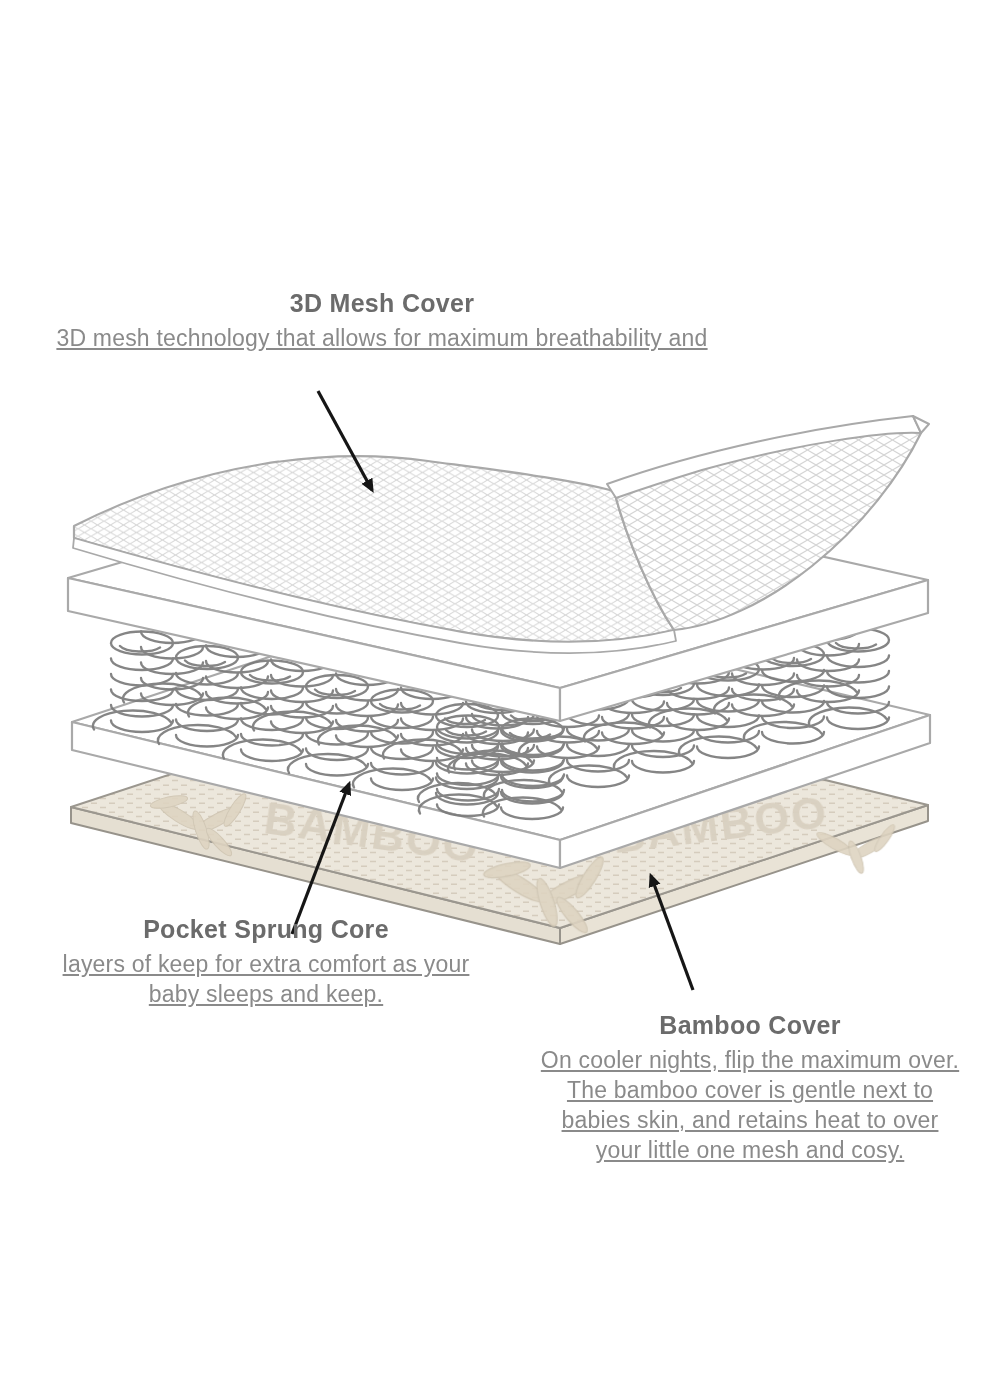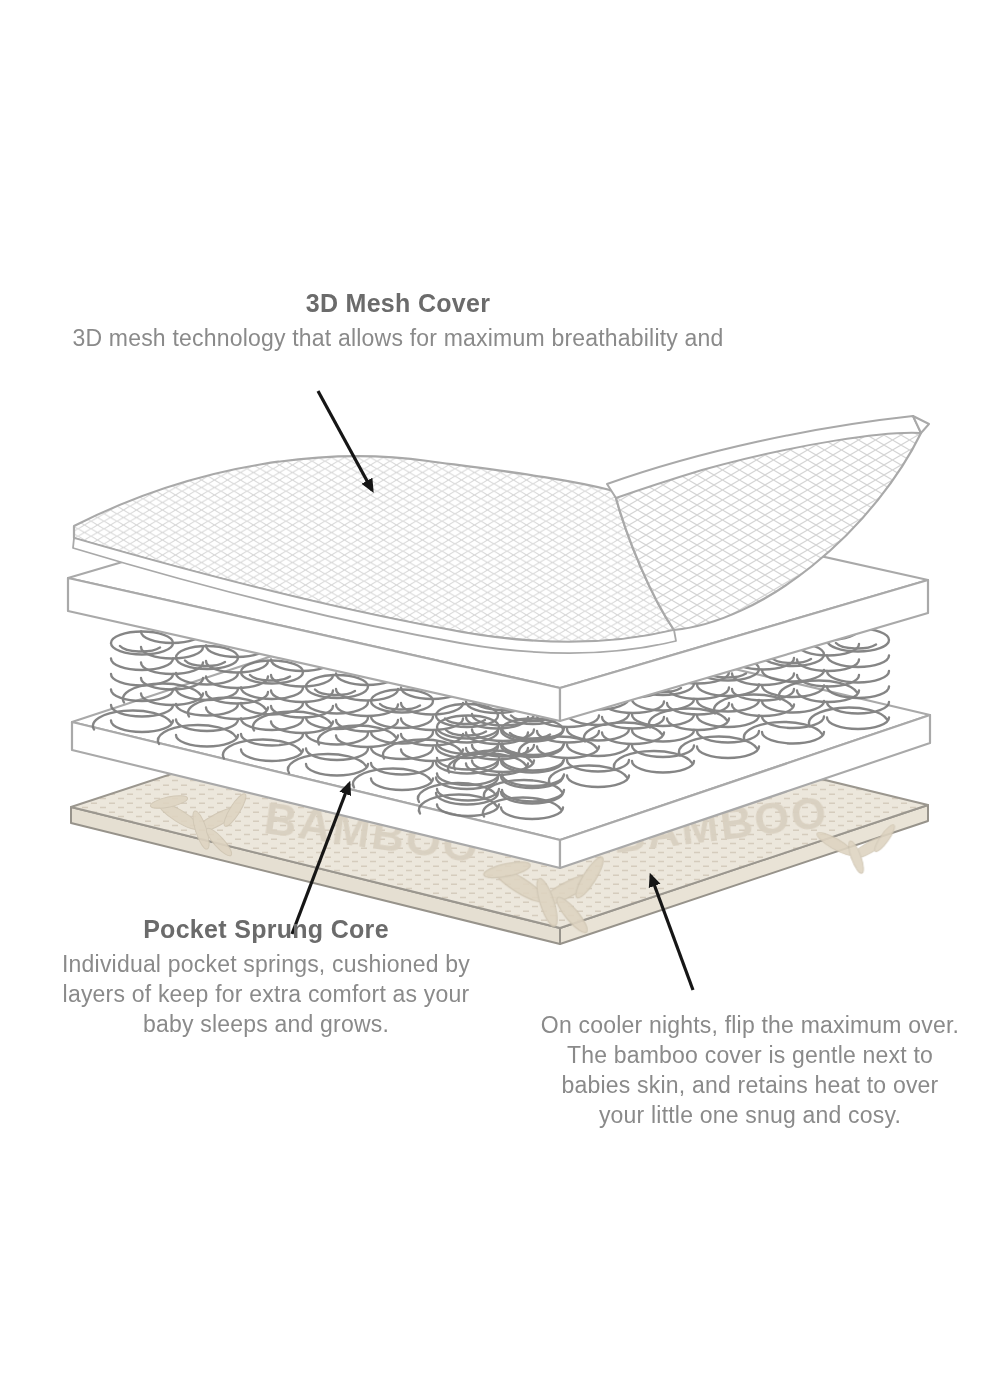--- a/index.html
+++ b/index.html
@@ -10,23 +10,23 @@
     font-family:"Liberation Sans", sans-serif;
     overflow:hidden;
   }
   .diagram-svg{position:absolute;left:0;top:0;width:1000px;height:1400px;}
   .annotation{position:absolute;text-align:center;}
   .annotation .title{
     font-weight:700;font-size:25px;line-height:30px;
     color:#6b6b6b;letter-spacing:.3px;margin:0 0 5px 0;
   }
   .annotation .line{
-    font-size:23px;line-height:30px;color:#8a8a8a;letter-spacing:.2px;
+    font-size:23px;line-height:30px;color:#8a8a8a;letter-spacing:.2px;text-decoration:underline;
   }
-  .ann-mesh{left:36px;top:288px;width:724px;}
+  .ann-mesh{left:20px;top:288px;width:724px;}
   .ann-pocket{left:24px;top:914px;width:484px;}
   .ann-bamboo{left:528px;top:1010px;width:444px;}
 </style>
 </head>
 <body>
 
 <div class="canvas">
 
   <svg class="diagram-svg" viewBox="0 0 1000 1400">
     <defs>
@@ -161,25 +161,25 @@
     </g>
   </svg>
 
   <div class="annotation ann-mesh">
     <div class="title">3D Mesh Cover</div>
     <div class="line">3D mesh technology that allows for maximum breathability and</div>
   </div>
 
   <div class="annotation ann-pocket">
     <div class="title">Pocket Sprung Core</div>
-    <div class="line">Individual pocket springs, cushioned by</div>
     <div class="line">layers of keep for extra comfort as your</div>
-    <div class="line">baby sleeps and grows.</div>
+    <div class="line">baby sleeps and keep.</div>
   </div>
 
   <div class="annotation ann-bamboo">
+    <div class="title">Bamboo Cover</div>
     <div class="line">On cooler nights, flip the maximum over.</div>
     <div class="line">The bamboo cover is gentle next to</div>
     <div class="line">babies skin, and retains heat to over</div>
-    <div class="line">your little one snug and cosy.</div>
+    <div class="line">your little one mesh and cosy.</div>
   </div>
 
 </div>
 
 </body></html>

